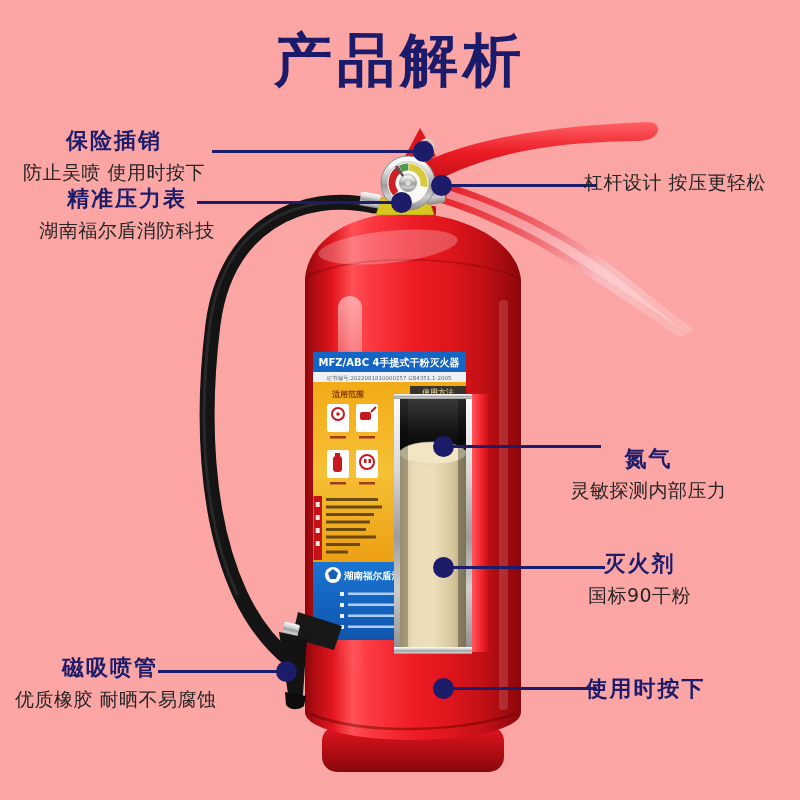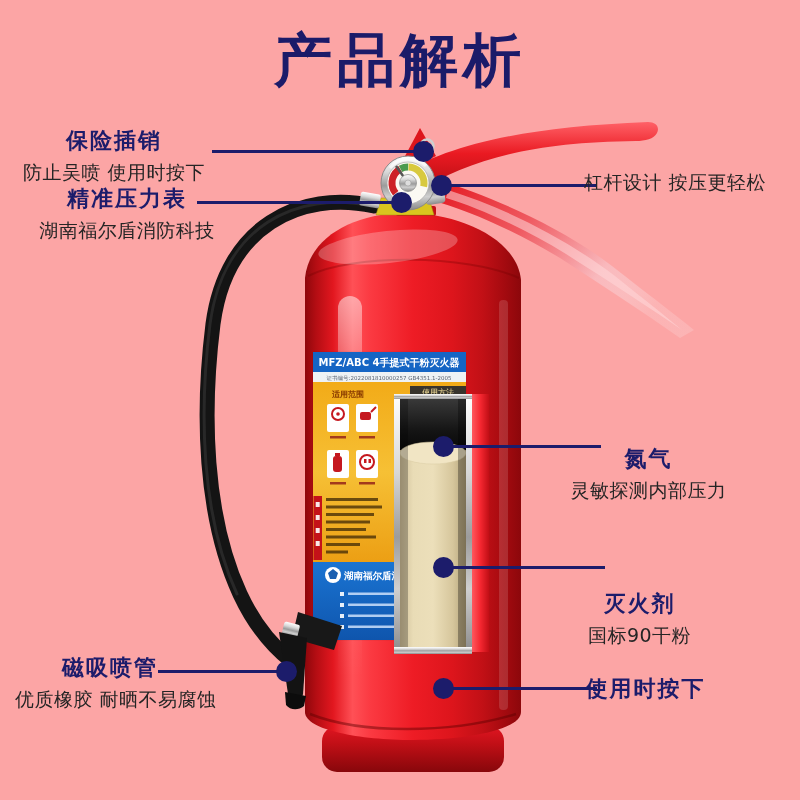--- a/index.html
+++ b/index.html
@@ -254,21 +254,21 @@
     <div class="co-title">磁吸喷管</div>
     <div class="co-sub">优质橡胶 耐晒不易腐蚀</div>
   </div>
   <div class="callout" style="left:584px;top:166px;width:165px;">
     <div class="co-sub">杠杆设计 按压更轻松</div>
   </div>
   <div class="callout" style="left:566px;top:444px;width:165px;">
     <div class="co-title">氮气</div>
     <div class="co-sub">灵敏探测内部压力</div>
   </div>
-  <div class="callout" style="left:557px;top:549px;width:165px;margin-top:40px;">
+  <div class="callout" style="left:557px;top:549px;width:165px;">
     <div class="co-title">灭火剂</div>
     <div class="co-sub">国标90干粉</div>
   </div>
   <div class="callout" style="left:563px;top:674px;width:165px;">
     <div class="co-title">使用时按下</div>
   </div>
 
 </div>
 
 </body></html>

